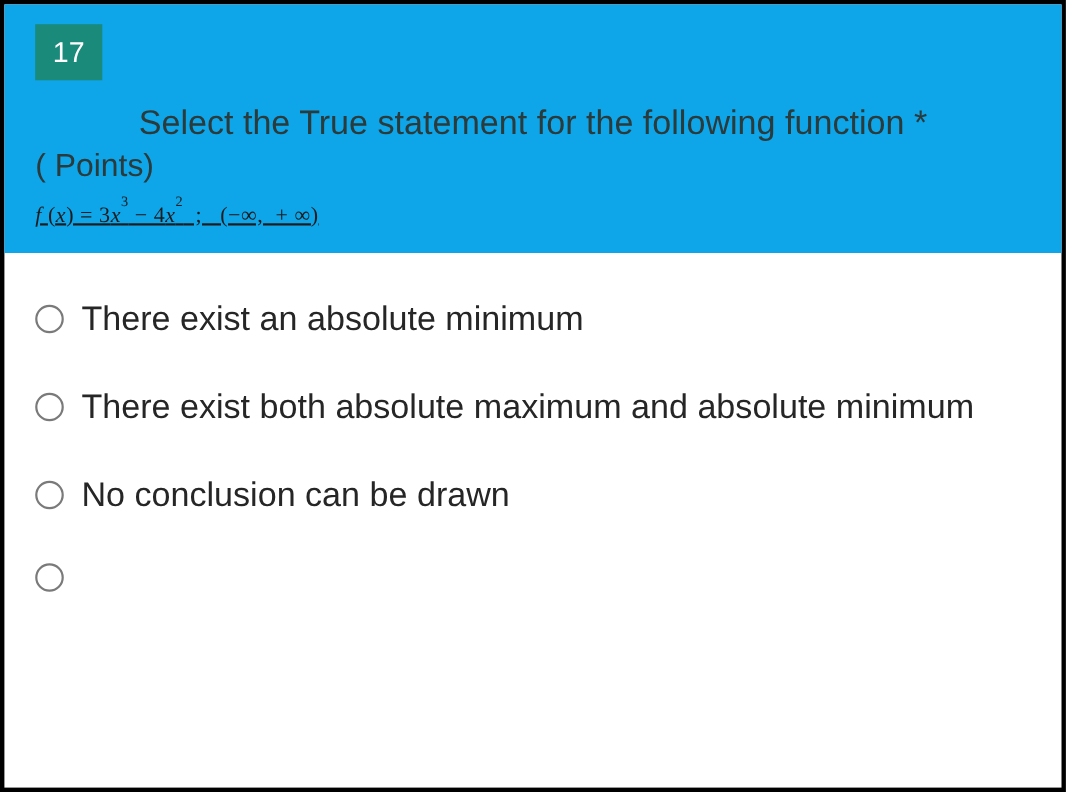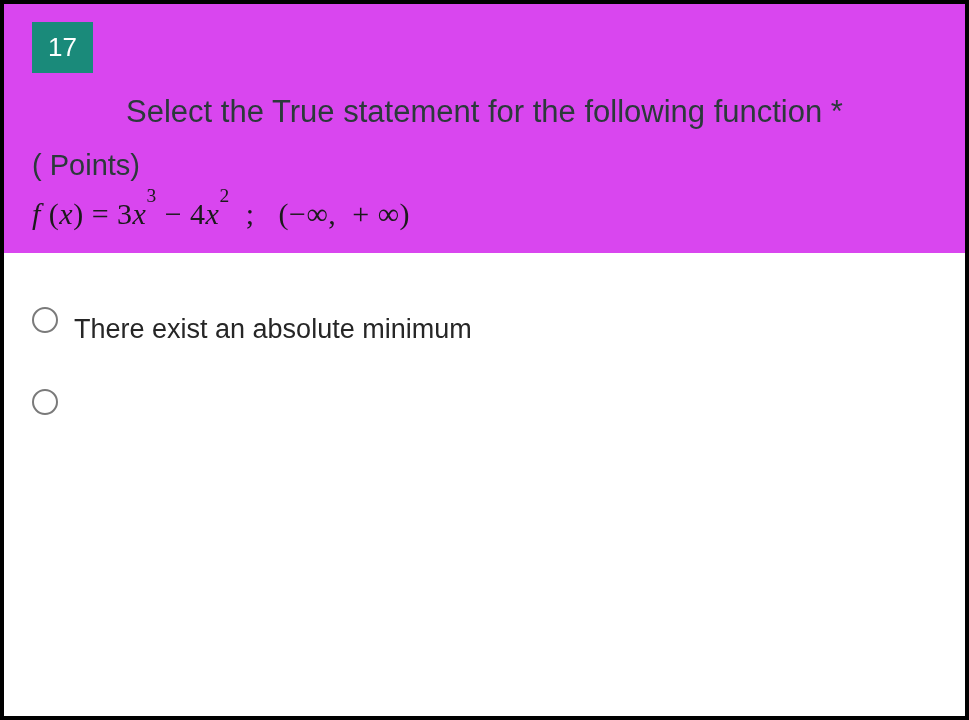--- a/index.html
+++ b/index.html
@@ -12,21 +12,21 @@
     color: #252423;
   }
   .frame {
     width: 969px;
     height: 720px;
     border: 4px solid #000;
     background: #fff;
     position: relative;
   }
   .header-area {
-    background: #d946ef;
+    background: #0ea5e9;
     padding: 18px 28px 22px 28px;
   }
   .qnum {
     display: inline-block;
     background: #1a8a7a;
     color: #fff;
     font-size: 26px;
     padding: 10px 16px;
     font-weight: 400;
     margin-bottom: 18px;
@@ -34,29 +34,30 @@
   .qtitle {
     font-size: 31px;
     color: #2b3a3a;
     line-height: 1.35;
     text-align: center;
   }
   .req { color: #2b3a3a; }
   .points {
     font-size: 29px;
     color: #2b3a3a;
-    margin-top: 16px;
+    margin-top: 2px;
   }
   .formula {
-    font-size: 30px;
+    font-size: 20px;
     font-family: "Cambria Math", "Times New Roman", serif;
     font-style: italic;
     color: #1b1b1b;
     margin-top: 14px;
     letter-spacing: 0.5px;
+    text-decoration: underline;
   }
   .formula .rm { font-style: normal; }
   .formula sup { font-size: 0.65em; position: relative; top: -0.55em; font-style: normal; }
   .options {
     padding: 20px 28px 10px 28px;
   }
   .option {
     display: flex;
     align-items: center;
     gap: 16px;
@@ -64,23 +65,22 @@
     cursor: pointer;
   }
   .radio {
     width: 26px;
     height: 26px;
     border: 2px solid #7a7a7a;
     border-radius: 50%;
     flex: 0 0 auto;
   }
   .optlabel {
-    font-size: 27px;
+    font-size: 31px;
     color: #262626;
-    margin-top: 19px;
   }
 </style>
 </head>
 <body>
 
 <div class="frame">
 
   <div class="header-area">
     <div class="qnum">17</div>
 
@@ -98,21 +98,29 @@
     </div>
   </div>
 
   <div class="options">
 
     <div class="option">
       <div class="radio"></div>
       <div class="optlabel">There exist an absolute minimum</div>
     </div>
 
+    <div class="option">
+      <div class="radio"></div>
+      <div class="optlabel">There exist both absolute maximum and absolute minimum</div>
+    </div>
 
+    <div class="option">
+      <div class="radio"></div>
+      <div class="optlabel">No conclusion can be drawn</div>
+    </div>
 
 
     <div class="option">
       <div class="radio"></div>
     </div>
 
   </div>
 
 </div>
 

